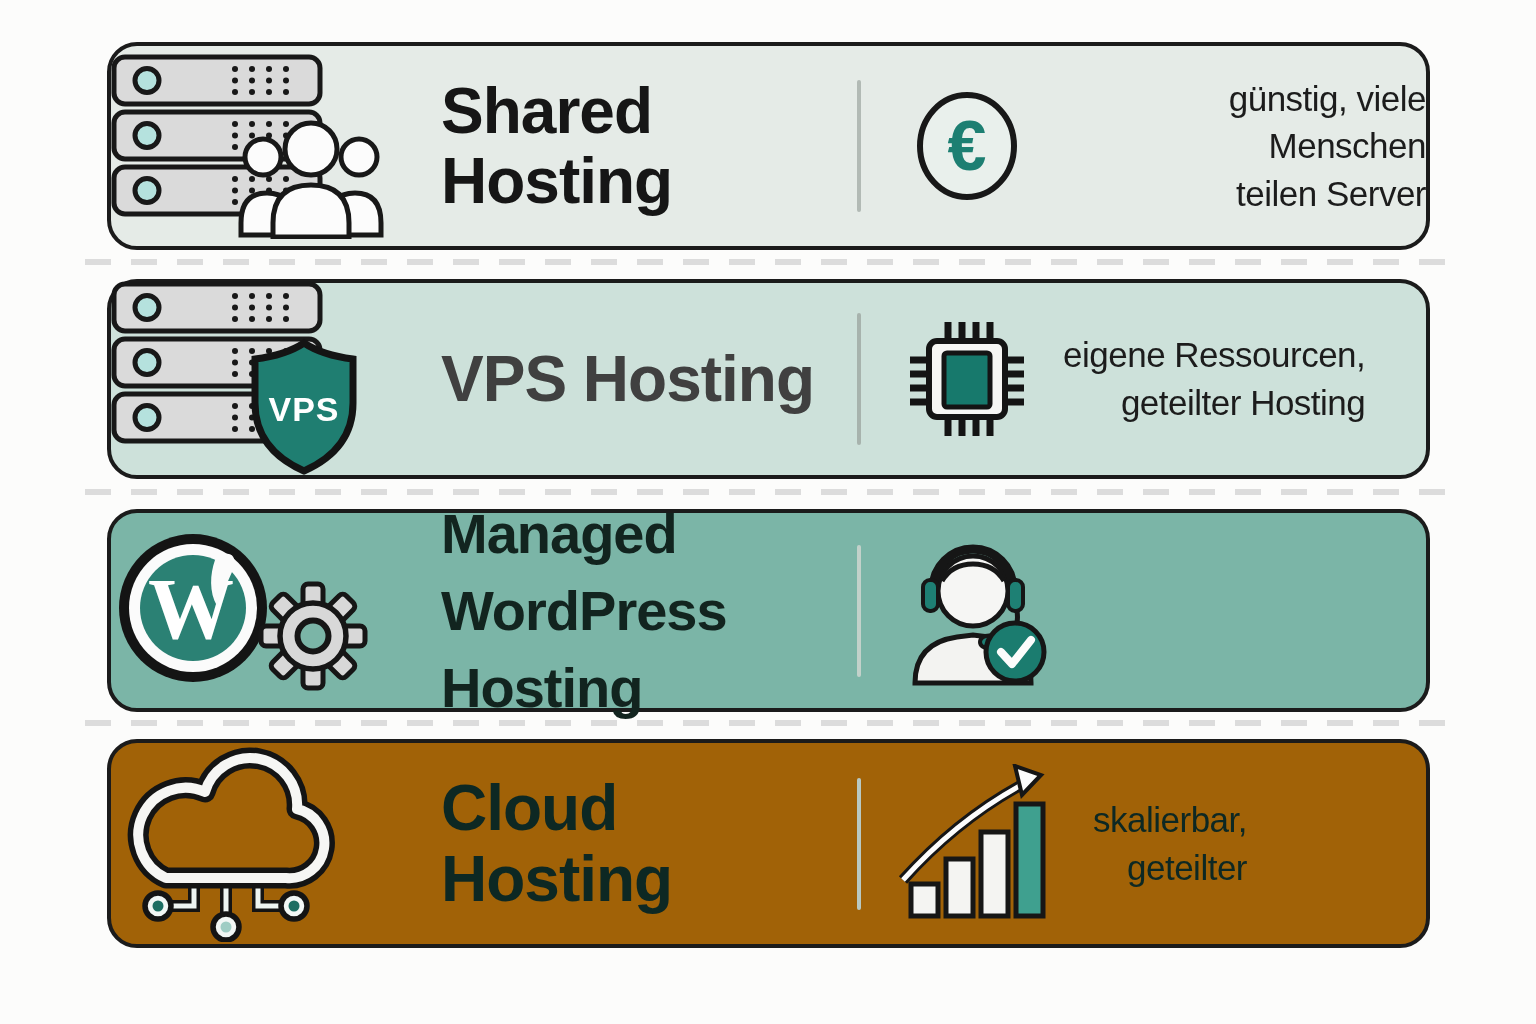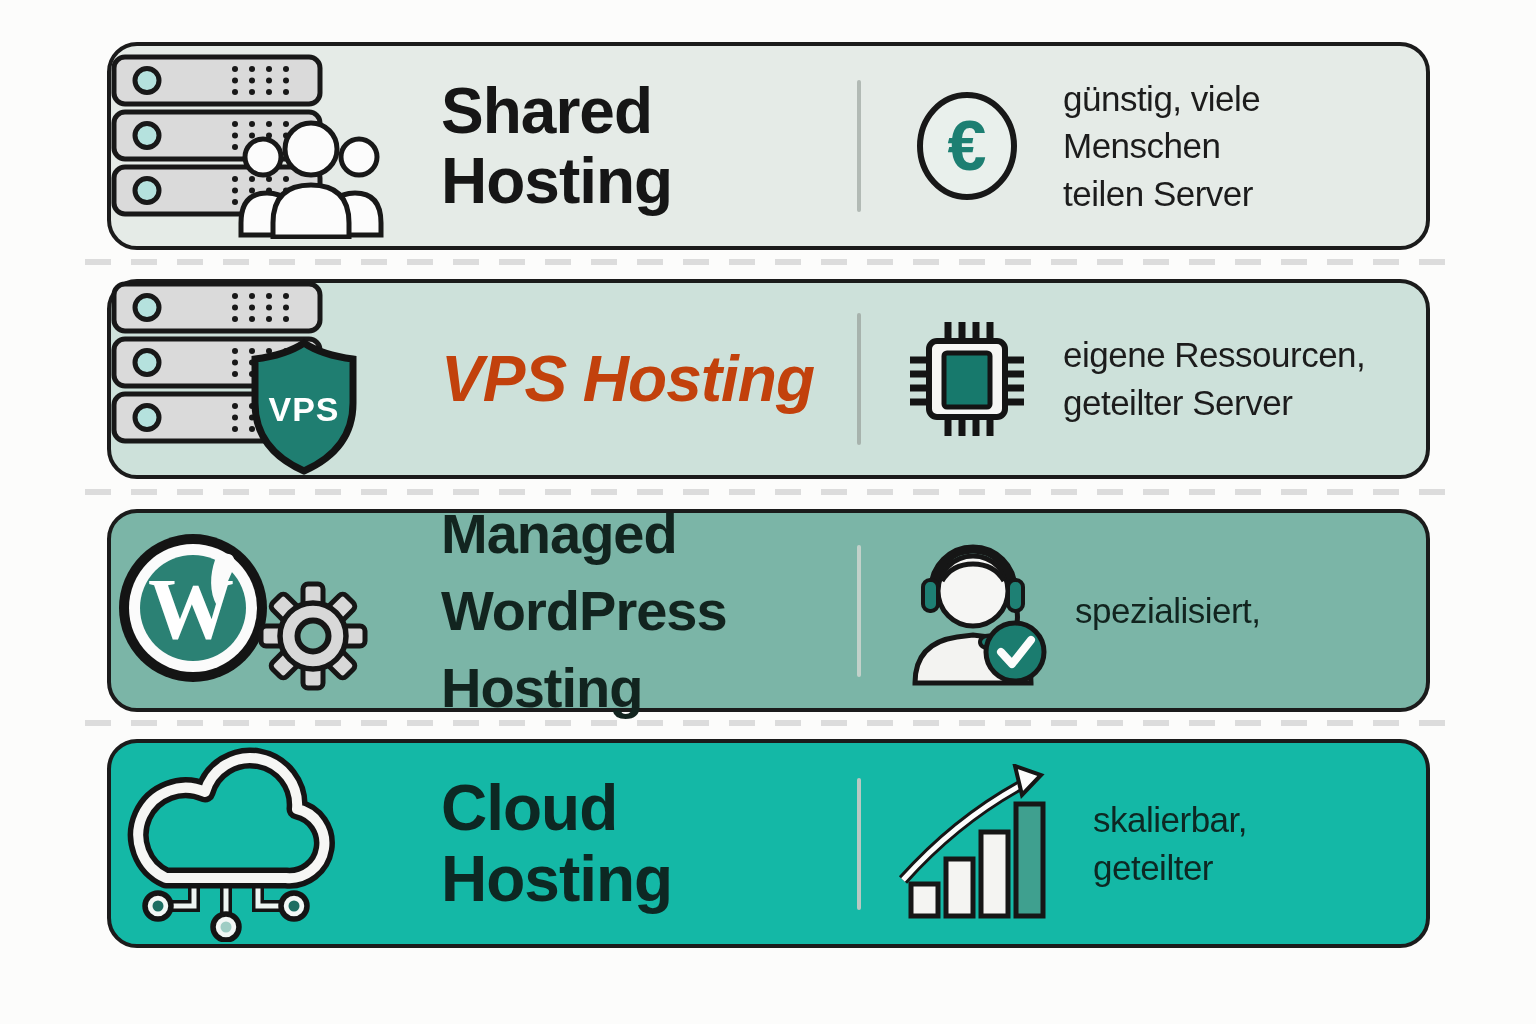--- a/index.html
+++ b/index.html
@@ -59,20 +59,21 @@
   .right-icon {
     flex:0 0 140px;
     display:flex; align-items:center; justify-content:center;
   }
   .desc {
     margin-left:26px;
     font-size:35px;
     font-weight:500;
     letter-spacing:-0.5px;
     line-height:1.36;
+    text-align:right;
   }
 </style>
 </head>
 <body>
 
 <svg width="0" height="0" style="position:absolute" aria-hidden="true">
   <defs>
     <g id="srv-unit">
       <rect x="3" y="3" width="206" height="47" rx="11" fill="#dadada" stroke="#181818" stroke-width="5"></rect>
       <circle cx="36" cy="26.5" r="12" fill="#b5e2de" stroke="#181818" stroke-width="5"></circle>
@@ -136,21 +137,21 @@
   <section class="card row2" style="background-color: rgb(205, 225, 218);">
     <div class="icon-cell">
       <svg width="280" height="196" viewBox="0 0 280 196">
         <use href="#srv-stack"></use>
         <g transform="translate(138,58)">
           <path d="M55 4 C70 14 88 18 104 20 V64 C104 100 82 120 55 132 C28 120 6 100 6 64 V20 C22 18 40 14 55 4 Z" fill="#1f7e71" stroke="#141414" stroke-width="7"></path>
           <text x="55" y="82" text-anchor="middle" font-size="34" font-weight="bold" font-family="Liberation Sans, sans-serif" fill="#ffffff" letter-spacing="1">VPS</text>
         </g>
       </svg>
     </div>
-    <h2 class="title-cell" style="color: #c2410c; font-style: italic;">VPS Hosting</h2>
+    <h2 class="title-cell" style="color: #404040;">VPS Hosting</h2>
     <div class="divider" style="background-color: rgb(167, 179, 173);"></div>
     <div class="right-cell">
       <div class="right-icon">
         <svg width="130" height="130" viewBox="0 0 130 130">
           <g stroke="#141414" stroke-width="7">
             <line x1="46" y1="8" x2="46" y2="26"></line>
               <line x1="60" y1="8" x2="60" y2="26"></line>
             <line x1="74" y1="8" x2="74" y2="26"></line>
               <line x1="88" y1="8" x2="88" y2="26"></line>
             <line x1="46" y1="104" x2="46" y2="122"></line>
@@ -165,21 +166,21 @@
               <line x1="104" y1="60" x2="122" y2="60"></line>
             <line x1="104" y1="74" x2="122" y2="74"></line>
               <line x1="104" y1="88" x2="122" y2="88"></line>
           </g>
           <rect x="27" y="27" width="76" height="76" rx="8" fill="#f6f6f4" stroke="#141414" stroke-width="6"></rect>
           <rect x="42" y="39" width="46" height="54" rx="3" fill="#17796c" stroke="#141414" stroke-width="5"></rect>
         </svg>
       </div>
       <div class="desc" style="color: rgb(28, 28, 28);">
         <div>eigene Ressourcen,</div>
-        <div>geteilter Server</div>
+        <div>geteilter Hosting</div>
       </div>
     </div>
   </section>
 
   <div class="sep s2"></div>
 
   <section class="card row3" style="background-color: rgb(123, 181, 167);">
     <div class="icon-cell">
       <svg width="260" height="165" viewBox="0 0 260 165">
         <g>
@@ -219,28 +220,27 @@
           <path d="M36 54 a40 40 0 0 1 80 0" fill="none" stroke="#161616" stroke-width="9"></path>
           <rect x="26" y="45" width="15" height="31" rx="7" fill="#1e8074" stroke="#161616" stroke-width="4"></rect>
           <rect x="111" y="45" width="15" height="31" rx="7" fill="#1e8074" stroke="#161616" stroke-width="4"></rect>
           <path d="M120 76 q4 27 -25 31" fill="none" stroke="#161616" stroke-width="5"></path>
           <ellipse cx="92" cy="107" rx="9" ry="6.5" fill="#1e8074" stroke="#161616" stroke-width="4"></ellipse>
           <circle cx="118" cy="117" r="29" fill="#1b7c6f" stroke="#161616" stroke-width="5"></circle>
           <polyline points="104,117 115,129 134,105" fill="none" stroke="#fcfcfc" stroke-width="8" stroke-linecap="round" stroke-linejoin="round"></polyline>
         </svg>
       </div>
       <div class="desc" style="color: rgb(18, 36, 31);">
-        <div>spezialisiert,</div>
       </div>
     </div>
   </section>
 
   <div class="sep s3"></div>
 
-  <section class="card row4" style="background-color: #14b8a6;">
+  <section class="card row4" style="background-color: #a16207;">
     <div class="icon-cell">
       <svg width="230" height="196" viewBox="0 0 230 196">
         <g fill="none">
           <polyline points="83,132 83,160 60,160" stroke="#141414" stroke-width="12"></polyline>
           <line x1="115" y1="132" x2="115" y2="170" stroke="#141414" stroke-width="12"></line>
           <polyline points="147,132 147,160 170,160" stroke="#141414" stroke-width="12"></polyline>
           <polyline points="83,132 83,160 60,160" stroke="#eef5f2" stroke-width="5"></polyline>
           <line x1="115" y1="132" x2="115" y2="170" stroke="#eef5f2" stroke-width="5"></line>
           <polyline points="147,132 147,160 170,160" stroke="#eef5f2" stroke-width="5"></polyline>
           <path d="M55 132 H175 A35 35 0 0 0 186 63 A47 47 0 0 0 94 46 A39 39 0 0 0 55 132 Z" stroke="#141414" stroke-width="21" stroke-linejoin="round"></path>

